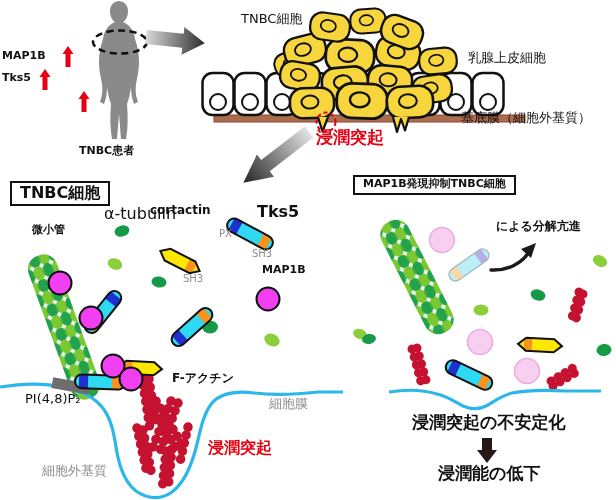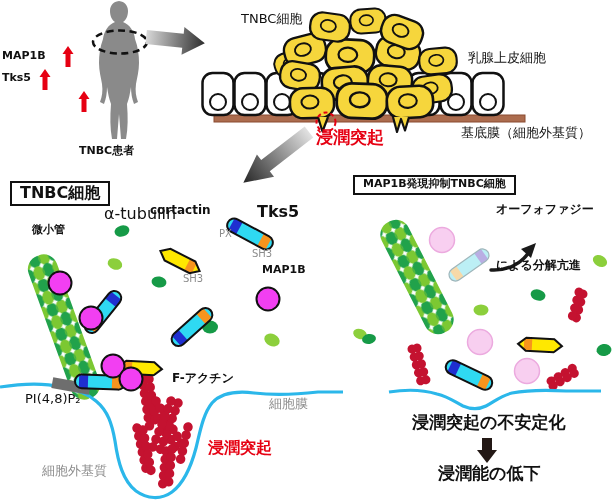--- a/index.html
+++ b/index.html
@@ -247,37 +247,36 @@
     </g>
   </g>
 </svg>
 
 <div class="lbl b s15" style="left:2px;top:50px;">MAP1B</div>
 <div class="lbl b s15" style="left:2px;top:72px;">Tks5</div>
 <div class="lbl b s15" style="left:79px;top:145px;">TNBC患者</div>
 
 <div class="lbl s13" style="left:241px;top:12px;">TNBC細胞</div>
 <div class="lbl s13" style="left:468px;top:51px;">乳腺上皮細胞</div>
-<div class="lbl s13" style="left:461px;top:126px;">基底膜（細胞外基質）</div>
+<div class="lbl s13" style="left:461px;top:111px;">基底膜（細胞外基質）</div>
 <div class="lbl b s17 red" style="left:316px;top:129px;">浸潤突起</div>
 
 <div class="lbl b s16 boxed" style="left:10px;top:181px;">TNBC細胞</div>
 <div class="lbl b s15" style="left:32px;top:224px;">微小管</div>
 <div class="lbl s12" style="left:104px;top:205px;">α-tubulin</div>
 <div class="lbl b s14" style="left:150px;top:204px;">cortactin</div>
 <div class="lbl s9 gray" style="left:183px;top:273px;">SH3</div>
 <div class="lbl b s16" style="left:257px;top:203px;">Tks5</div>
 <div class="lbl s9 gray" style="left:219px;top:228px;">PX</div>
 <div class="lbl s9 gray" style="left:252px;top:248px;">SH3</div>
 <div class="lbl b s15" style="left:262px;top:264px;">MAP1B</div>
 <div class="lbl b s14" style="left:172px;top:372px;">F-アクチン</div>
 <div class="lbl s13" style="left:25px;top:392px;">PI(4,8)P₂</div>
 <div class="lbl s13 gray" style="left:269px;top:397px;">細胞膜</div>
 <div class="lbl b s16 red" style="left:208px;top:440px;">浸潤突起</div>
 <div class="lbl s13 gray" style="left:42px;top:464px;">細胞外基質</div>
 
 <div class="lbl b s15 boxed" style="left:353px;top:175px;">MAP1B発現抑制TNBC細胞</div>
-<div class="lbl b s14" style="left:496px;top:203px;">オーフォファジー</div>
-<div class="lbl b s14" style="left:496px;top:220px;margin-top:39px;">による分解亢進</div>
+<div class="lbl b s14" style="left:496px;top:220px;">による分解亢進</div>
 <div class="lbl b s17" style="left:412px;top:413px;">浸潤突起の不安定化</div>
 <div class="lbl b s17" style="left:438px;top:465px;font-family:Liberation Mono, monospace;">浸潤能の低下</div>
 
 </div>
 
 </body></html>

